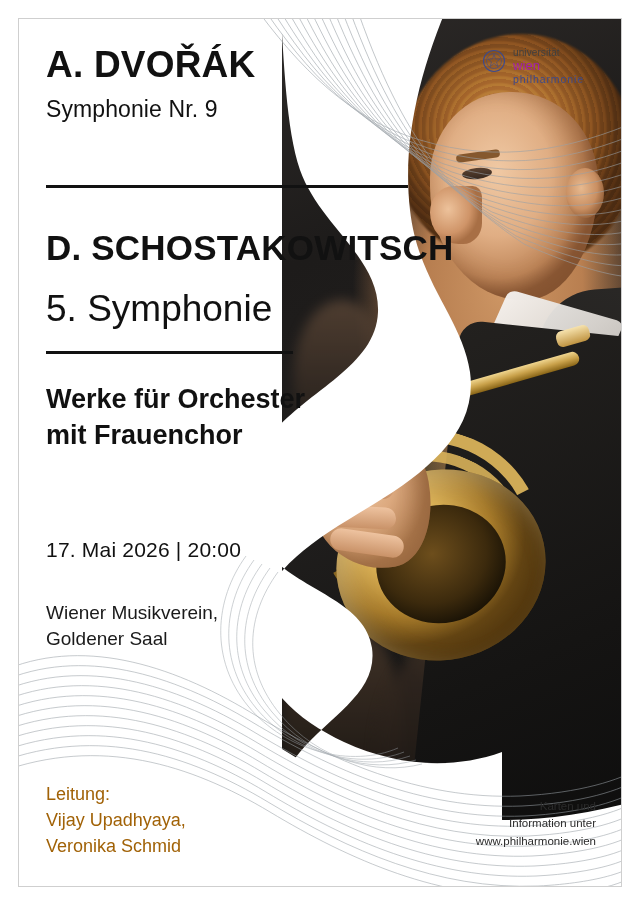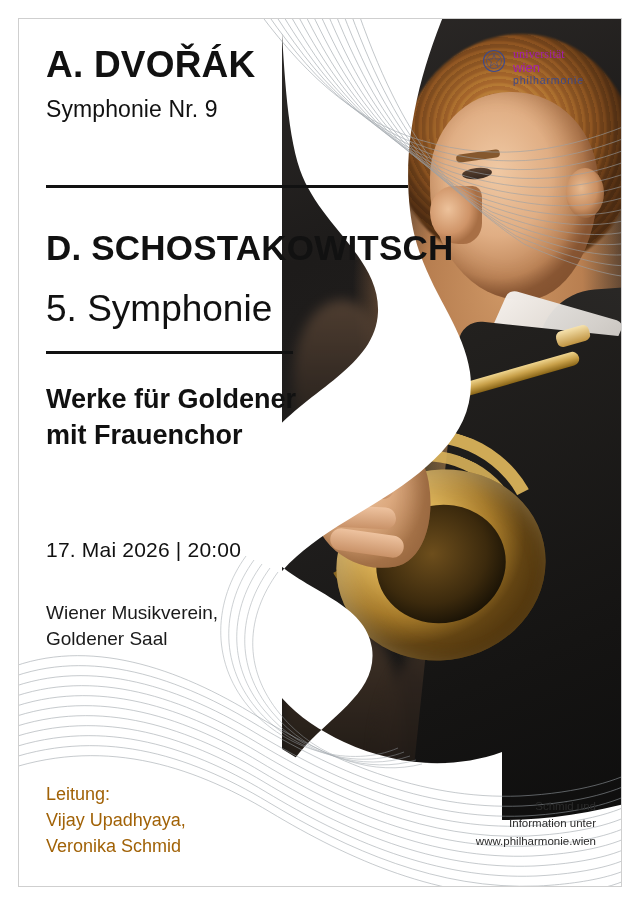--- a/index.html
+++ b/index.html
@@ -241,21 +241,21 @@
     position: absolute;
     left: 482px;
     top: 48px;
     width: 120px;
     text-align: left;
     color: #3f4a8a;
   }
   .logo-row { display: flex; align-items: flex-start; gap: 7px; }
   .logo-seal { width: 24px; height: 24px; flex: 0 0 auto; margin-top: 1px; }
   .logo-words { line-height: 1.05; }
-  .logo-line1 { font-size: 12px; letter-spacing: .1px; color: #a21caf; font-family: Liberation Serif, serif; }
+  .logo-line1 { font-size: 10px; letter-spacing: .1px; color: #404040; }
   .logo-line2 { font-size: 13px; letter-spacing: .1px; color: #a21caf; }
   .logo-sub {
     margin-top: 0;
     margin-left: 31px;
     font-size: 10.5px;
     letter-spacing: .9px;
     color: #3d4a8c;
   }
 
   .block { position: absolute; left: 46px; color: #111111; }
@@ -424,38 +424,38 @@
     <div class="block t-work1">Symphonie Nr. 9</div>
 
     <div class="rule rule1"></div>
 
     <div class="block t-composer2">D. SCHOSTAKOWITSCH</div>
     <div class="block t-work2">5. Symphonie</div>
 
     <div class="rule rule2"></div>
 
     <div class="block t-extra">
-      <div>Werke für Goldener</div>
+      <div>Werke für Orchester</div>
       <div>mit Frauenchor</div>
     </div>
 
     <div class="block t-date">17. Mai 2026 | 20:00</div>
     <div class="block t-venue">
       <div>Wiener Musikverein,</div>
       <div>Goldener Saal</div>
     </div>
 
     <div class="block t-conductors">
       <div>Leitung:</div>
       <div>Vijay Upadhyaya,</div>
       <div>Veronika Schmid</div>
     </div>
 
     <div class="t-tickets">
-      <div>Schmid und</div>
+      <div>Karten und</div>
       <div>Information unter</div>
       <div class="url">www.philharmonie.wien</div>
     </div>
 
   </div>
 
   <div class="frame"></div>
   <div class="frame-line"></div>
 </div>
 

